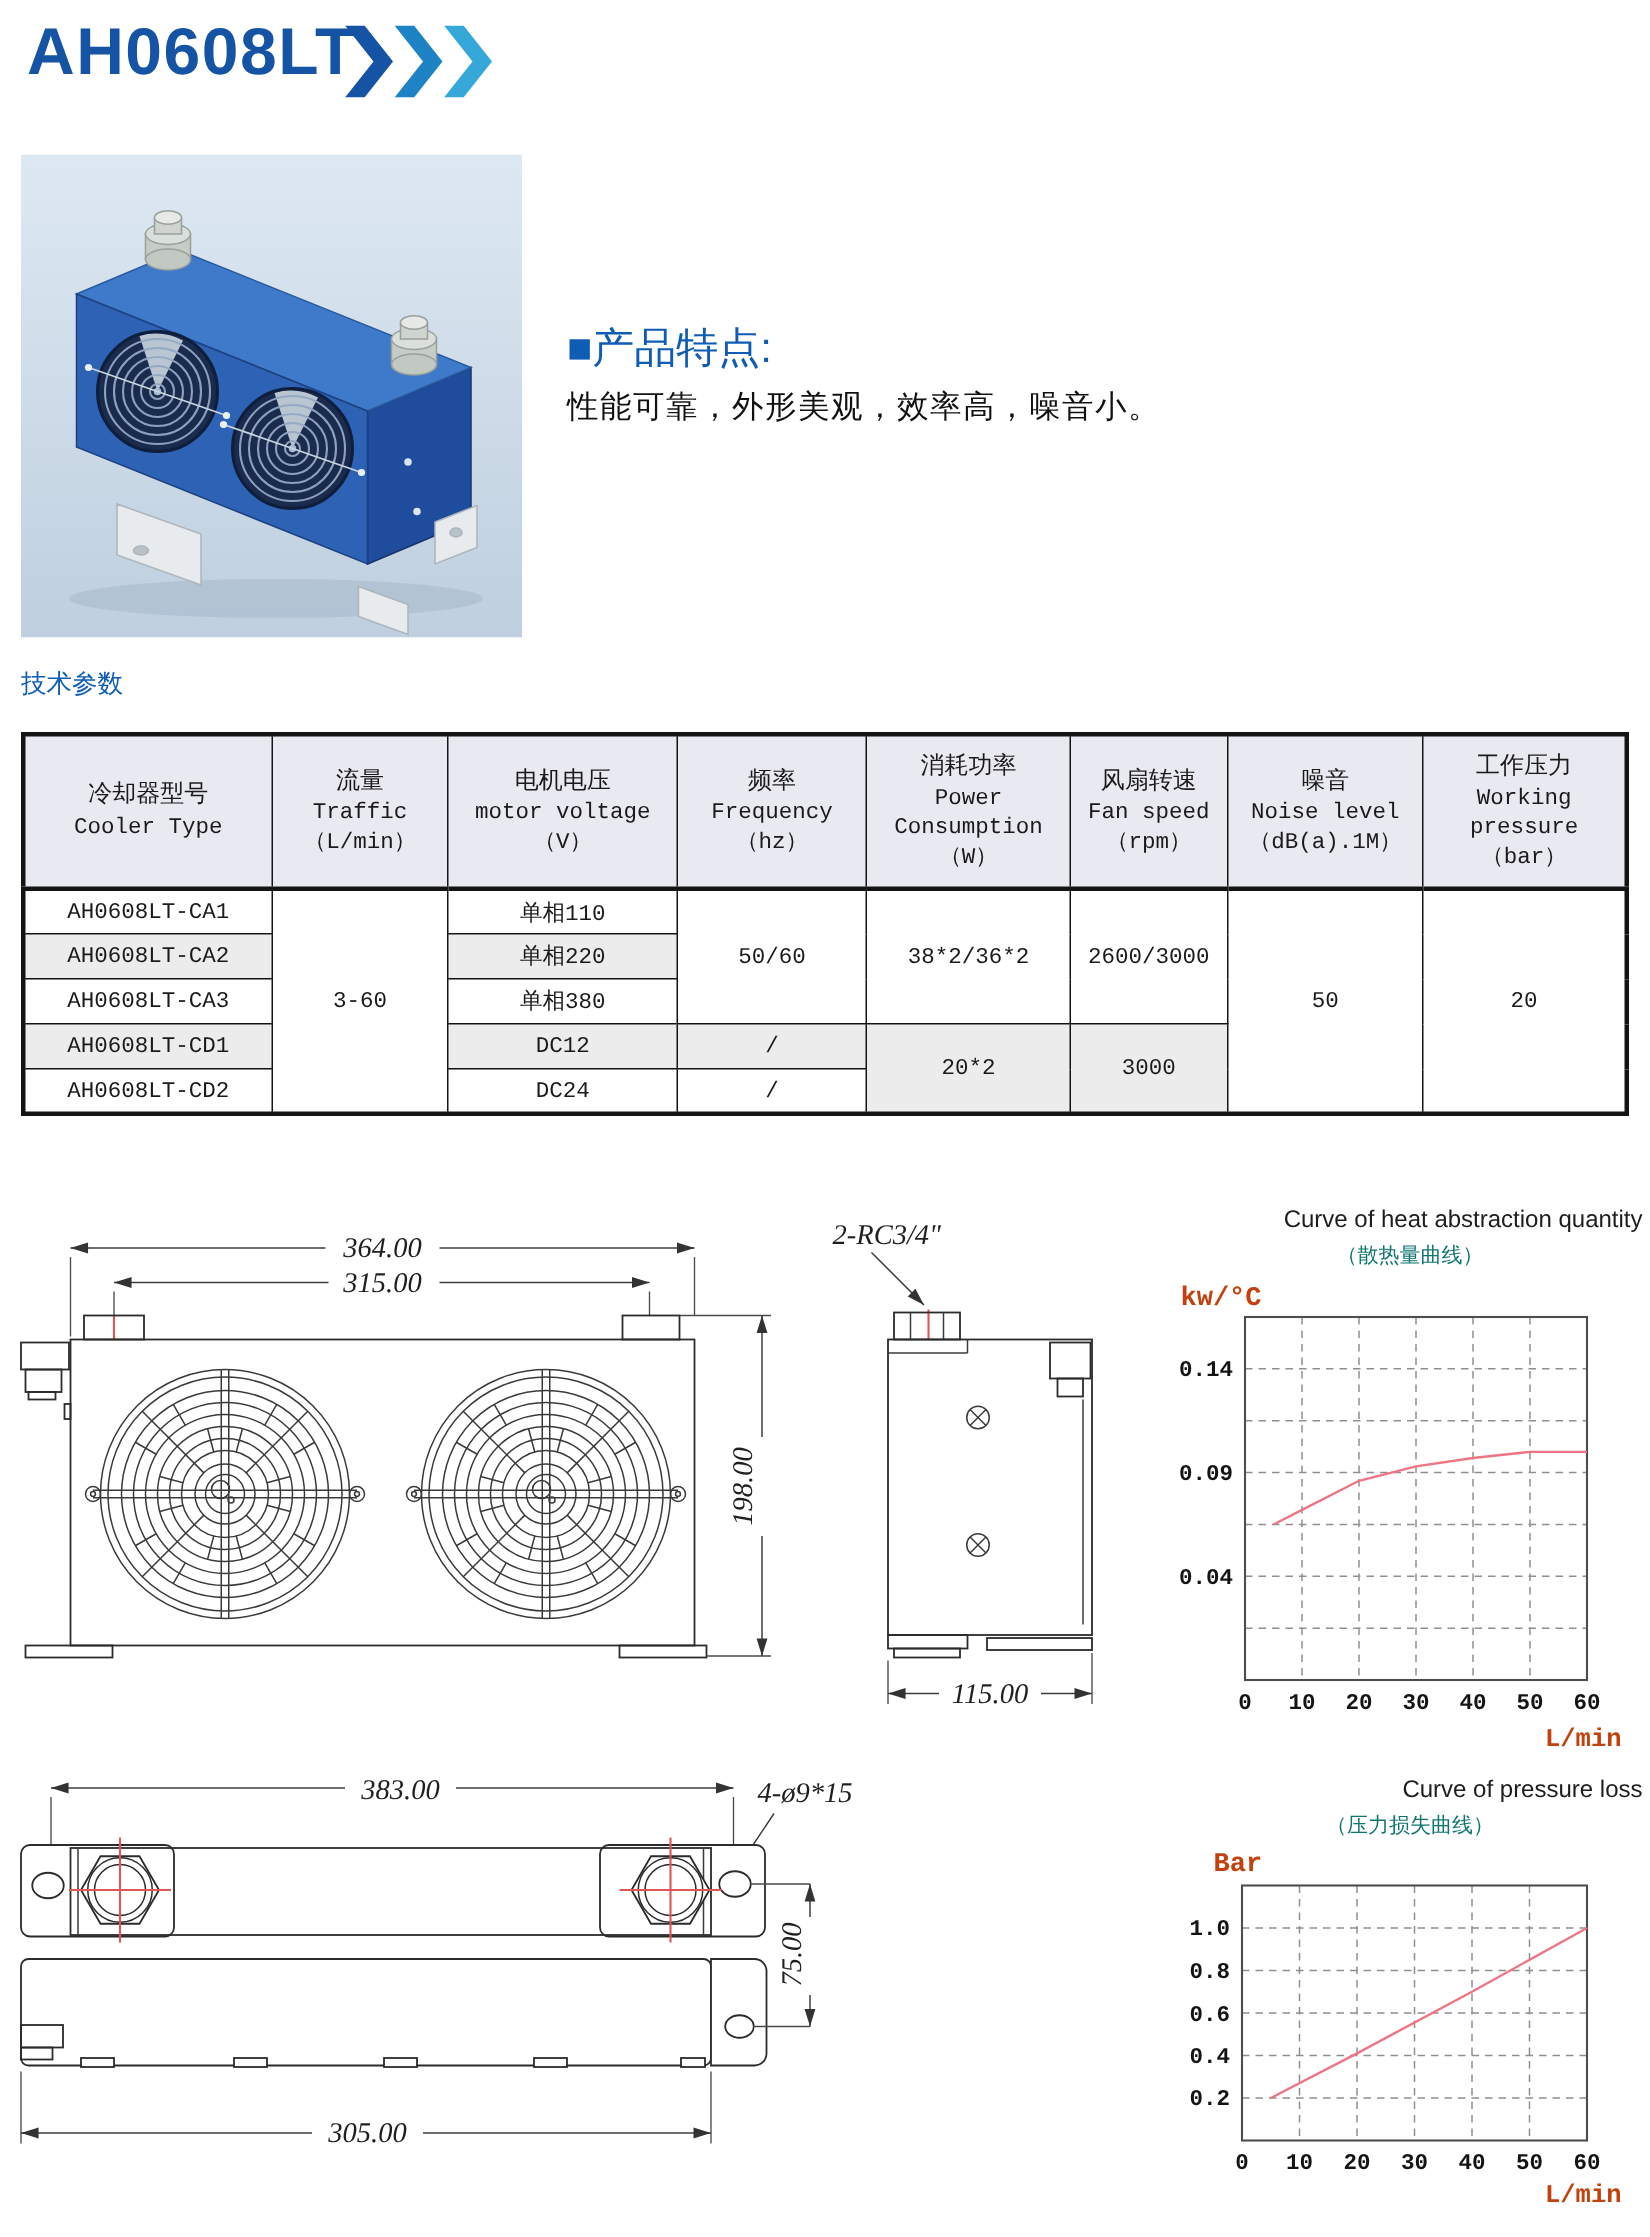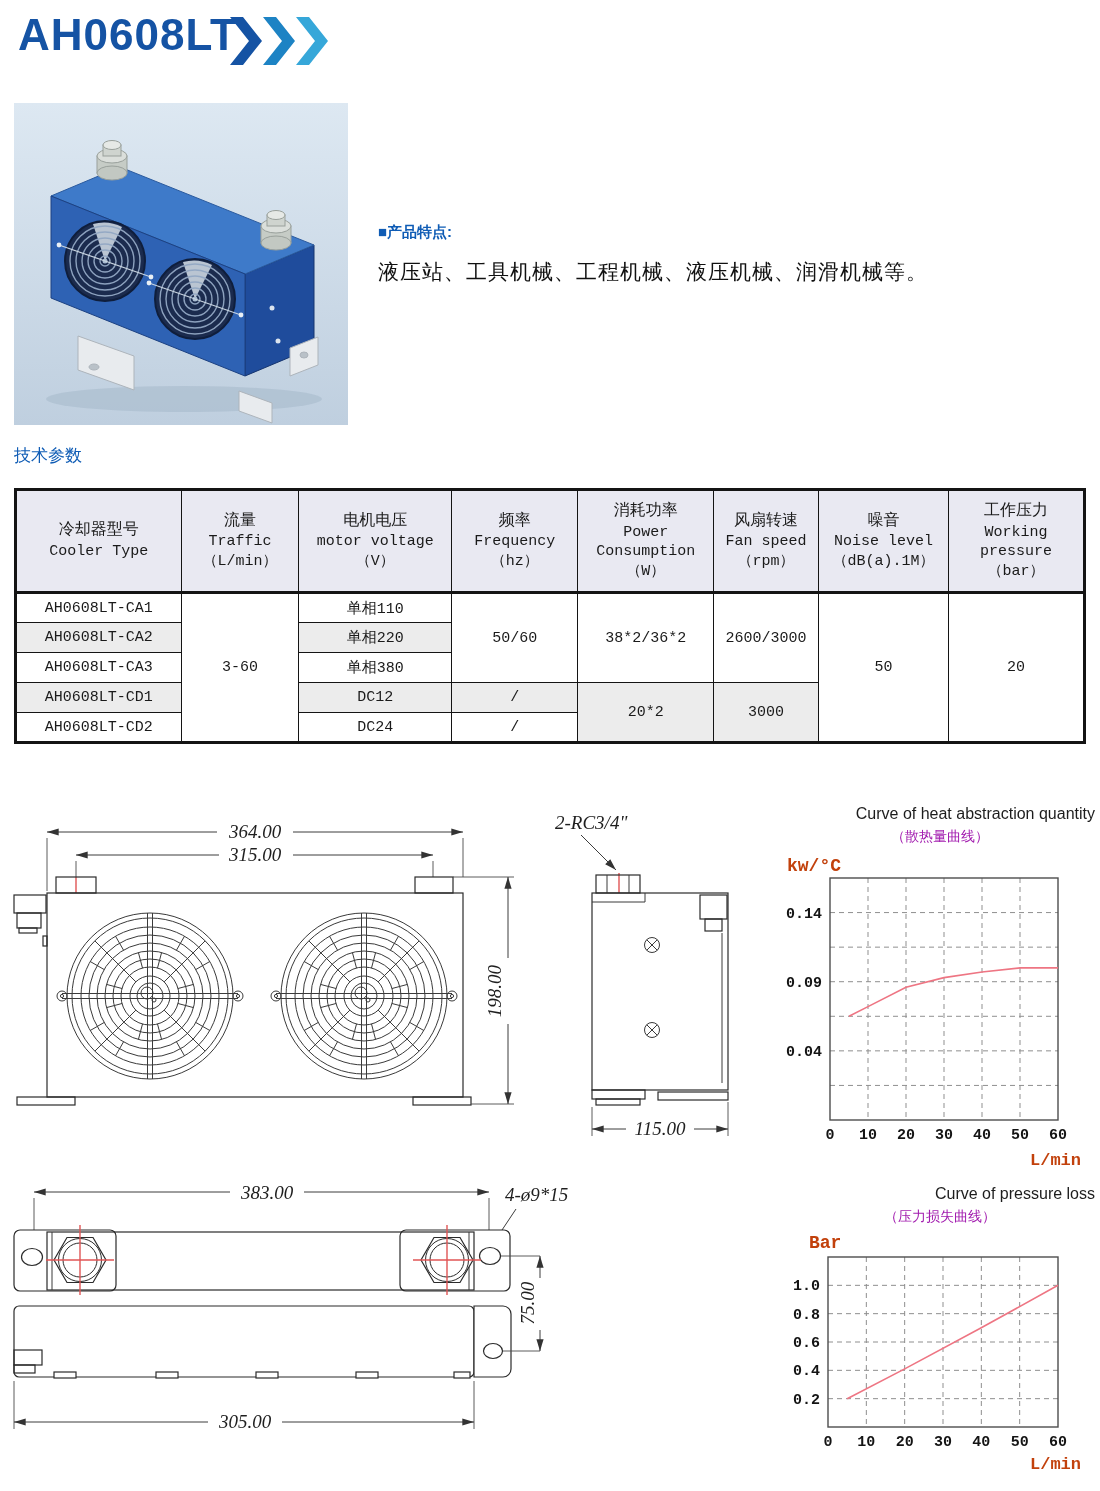--- a/index.html
+++ b/index.html
@@ -8,21 +8,21 @@
   }
   html,body{margin:0;padding:0}
   body{width:1100px;height:1491px;position:relative;background:#fff;
        font-family:"Liberation Sans",sans-serif;color:#1a1a1a;overflow:hidden}
   .abs{position:absolute}
   
   .page-title{left:18px;top:10px;font-size:44px;font-weight:bold;color:var(--title-blue);letter-spacing:1px}
   .chev1{fill:var(--title-blue)} .chev2{fill:var(--c2)} .chev3{fill:var(--c3)}
   
   .features{left:378px;top:212px;width:705px}
-  .feat-head{font-size:15px;font-weight:bold;color:var(--heading-blue);height:40px;line-height:40px}
+  .feat-head{font-size:28px;font-weight:normal;color:var(--heading-blue);height:40px;line-height:40px}
   .feat-text{font-size:21px;color:#111;height:40px;line-height:40px;letter-spacing:1px}
   .tech-label{left:14px;top:444px;font-size:17px;font-weight:normal;color:var(--heading-blue)}
   
   table.spec{left:14px;top:488px;width:1072px;border-collapse:collapse;table-layout:fixed;
              position:absolute;border:3px solid #141414;
              font-family:"Liberation Mono","Liberation Sans",monospace}
   table.spec th,table.spec td{border:1.5px solid #141414;text-align:center;vertical-align:middle;padding:1px 2px}
   table.spec thead th{background:var(--th-bg);height:98px;font-weight:normal;border-bottom:3px solid #141414}
   table.spec tbody tr{height:30px}
   table.spec td{font-size:15px}
@@ -36,21 +36,21 @@
   .thin{fill:none;stroke:#3a3a3a;stroke-width:1}
   .ext{stroke:#4a4a4a;stroke-width:0.9;fill:none}
   .dimline{stroke:#3c3c3c;stroke-width:1;fill:none}
   .redline{stroke:var(--red);stroke-width:1.4;fill:none}
   .lblbg{fill:#fff}
   .dim{font:italic 19px "Liberation Serif",serif;fill:#1f1f1f}
   .fan{stroke:#3a3a3a;fill:none;stroke-width:1}
   
   .chart{position:absolute}
   .c-title{position:absolute;left:0;width:100%;text-align:right;font-size:16px;color:#1d1d1d}
-  .c-sub{position:absolute;left:0;width:100%;text-align:center;font-size:14px;color:#a21caf;font-family:"Liberation Serif",serif}
+  .c-sub{position:absolute;left:0;width:100%;text-align:center;font-size:14px;color:#0f766e;font-family:"Liberation Serif",serif}
   .c-ylab,.c-xlab{position:absolute;font:700 18px "Liberation Mono",monospace;color:#c2410c}
   .c-xlab{font-size:17px}
   .grid{stroke:#8f8f8f;stroke-width:1;stroke-dasharray:5 4}
   .plotborder{fill:none;stroke:#4d4d4d;stroke-width:1.4}
   .tick{font:700 15px "Liberation Mono",monospace;fill:#141414}
   .series{fill:none;stroke-width:1.6}
 </style>
 </head>
 <body>
 
@@ -110,21 +110,21 @@
       <polygon points="64,233 120,253 120,287 64,267" fill="#e8ebee"></polygon>
       <ellipse cx="80" cy="264" rx="5" ry="3" fill="#b9c1c8"></ellipse>
       <polygon points="225,288 258,300 258,320 225,308" fill="#e8ebee"></polygon>
       <polygon points="276,245 304,234 304,262 276,273" fill="#e8ebee"></polygon>
       <ellipse cx="290" cy="252" rx="4" ry="3" fill="#b9c1c8"></ellipse>
     </g>
   </svg>
 
   <div class="abs features">
     <div class="feat-head">■产品特点:</div>
-    <div class="feat-text">液压站、工具机械、工程机械、液压机械、润滑机械等。</div>
+    <div class="feat-text">性能可靠，外形美观，效率高，噪音小。</div>
   </div>
 
   <div class="abs tech-label">技术参数</div>
 
   <table class="spec">
     <colgroup>
       <col style="width:15.5%">
         <col style="width:11%">
         <col style="width:14.3%">
         <col style="width:11.8%">

